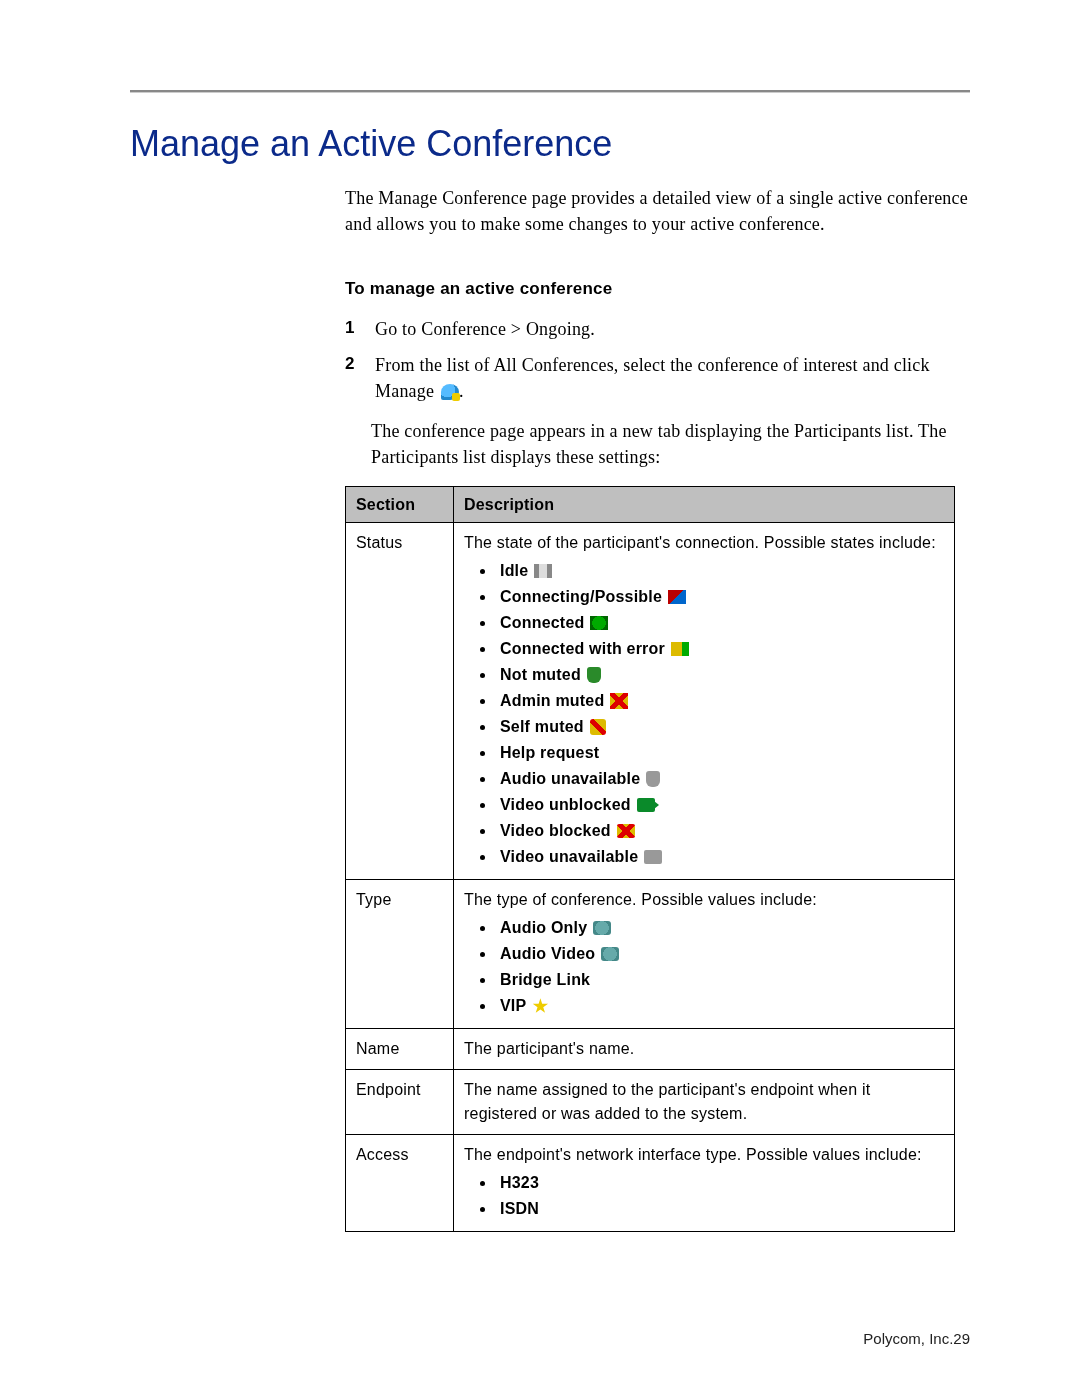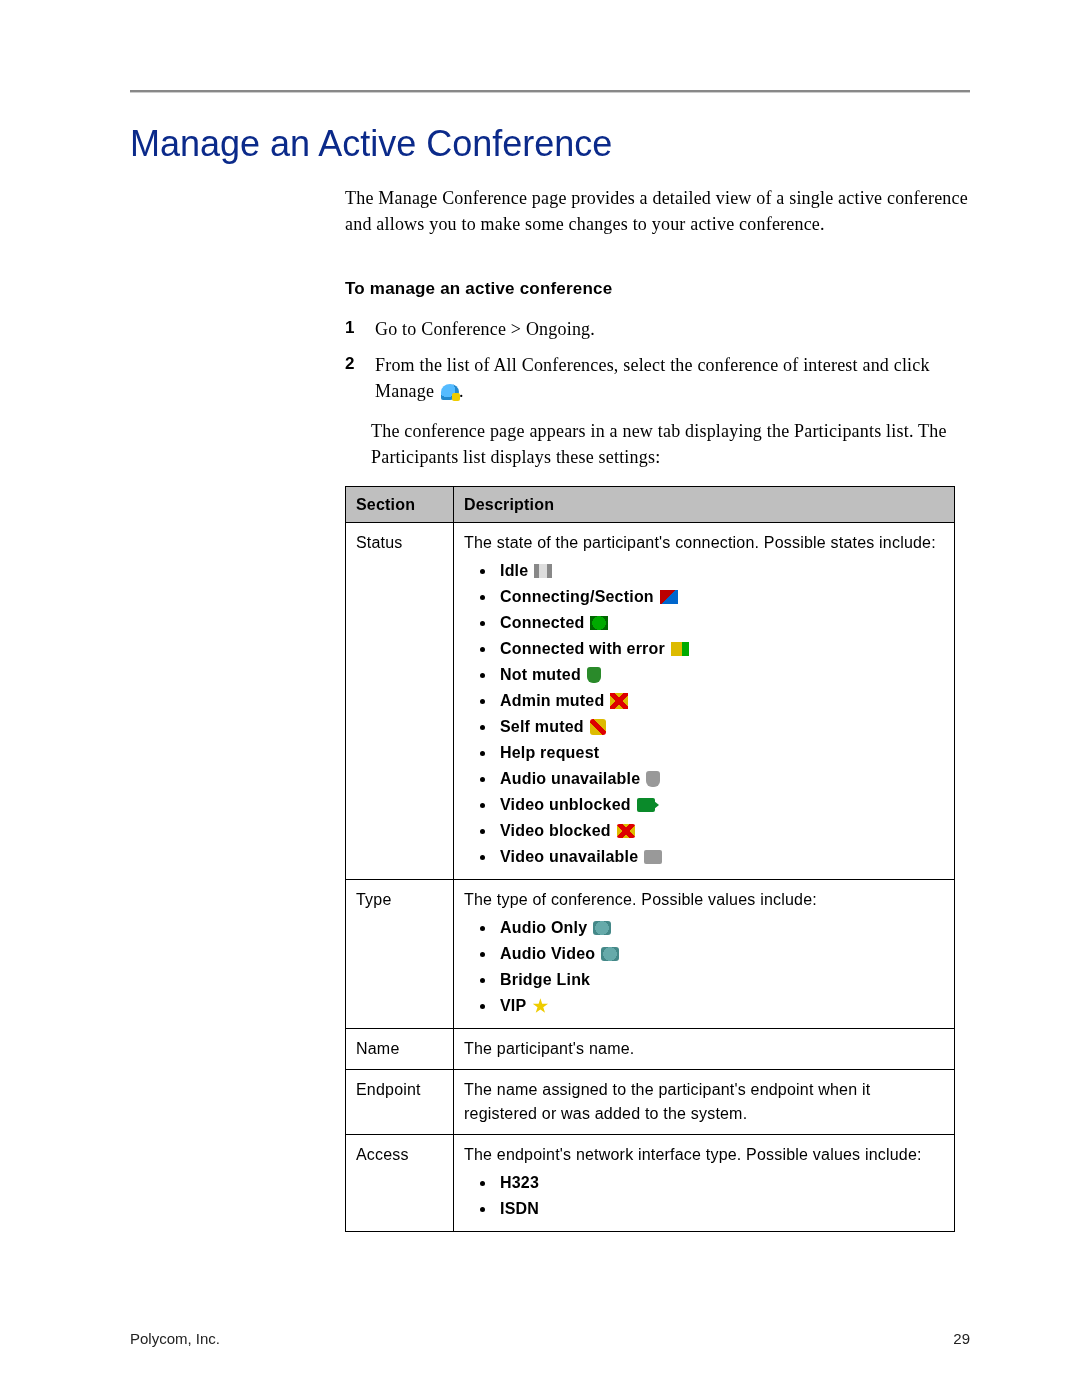--- a/index.html
+++ b/index.html
@@ -137,21 +137,21 @@
     border-radius:50% 50% 50% 2px;
     position:relative; margin-left:2px; top:-1px;
   }
   .icon-manage::after { content:""; position:absolute; right:-1px; bottom:-1px; width:8px; height:8px; background:#ec0; border-radius:2px; }
   .footer {
     position: absolute;
     bottom: 50px;
     left: 130px;
     right: 110px;
     display: flex;
-    justify-content: space-between;
+    justify-content: flex-end;
     font-size: 15px;
     color: #222;
     font-family: Arial, sans-serif;
   }
 </style>
 </head>
 <body>
 
 <div class="page">
   <hr class="hr-top">
@@ -184,21 +184,21 @@
           <th>Description</th>
         </tr>
       </thead>
       <tbody>
         <tr>
           <td class="section-col">Status</td>
           <td>
             <span>The state of the participant's connection. Possible states include:</span>
             <ul class="bullets">
               <li><span class="li-text">Idle</span><span class="inline-icon icon-idle"></span></li>
-              <li><span class="li-text">Connecting/Section</span><span class="inline-icon icon-updating"></span></li>
+              <li><span class="li-text">Connecting/Possible</span><span class="inline-icon icon-updating"></span></li>
               <li><span class="li-text">Connected</span><span class="inline-icon icon-connected"></span></li>
               <li><span class="li-text">Connected with error</span><span class="inline-icon icon-conn-error"></span></li>
               <li><span class="li-text">Not muted</span><span class="inline-icon icon-not-muted"></span></li>
               <li><span class="li-text">Admin muted</span><span class="inline-icon icon-admin-muted"></span></li>
               <li><span class="li-text">Self muted</span><span class="inline-icon icon-self-muted"></span></li>
               <li><span class="li-text">Help request</span></li>
               <li><span class="li-text">Audio unavailable</span><span class="inline-icon icon-audio-unavail"></span></li>
               <li><span class="li-text">Video unblocked</span><span class="inline-icon icon-video-unblocked"></span></li>
               <li><span class="li-text">Video blocked</span><span class="inline-icon icon-video-blocked"></span></li>
               <li><span class="li-text">Video unavailable</span><span class="inline-icon icon-video-unavail"></span></li>

